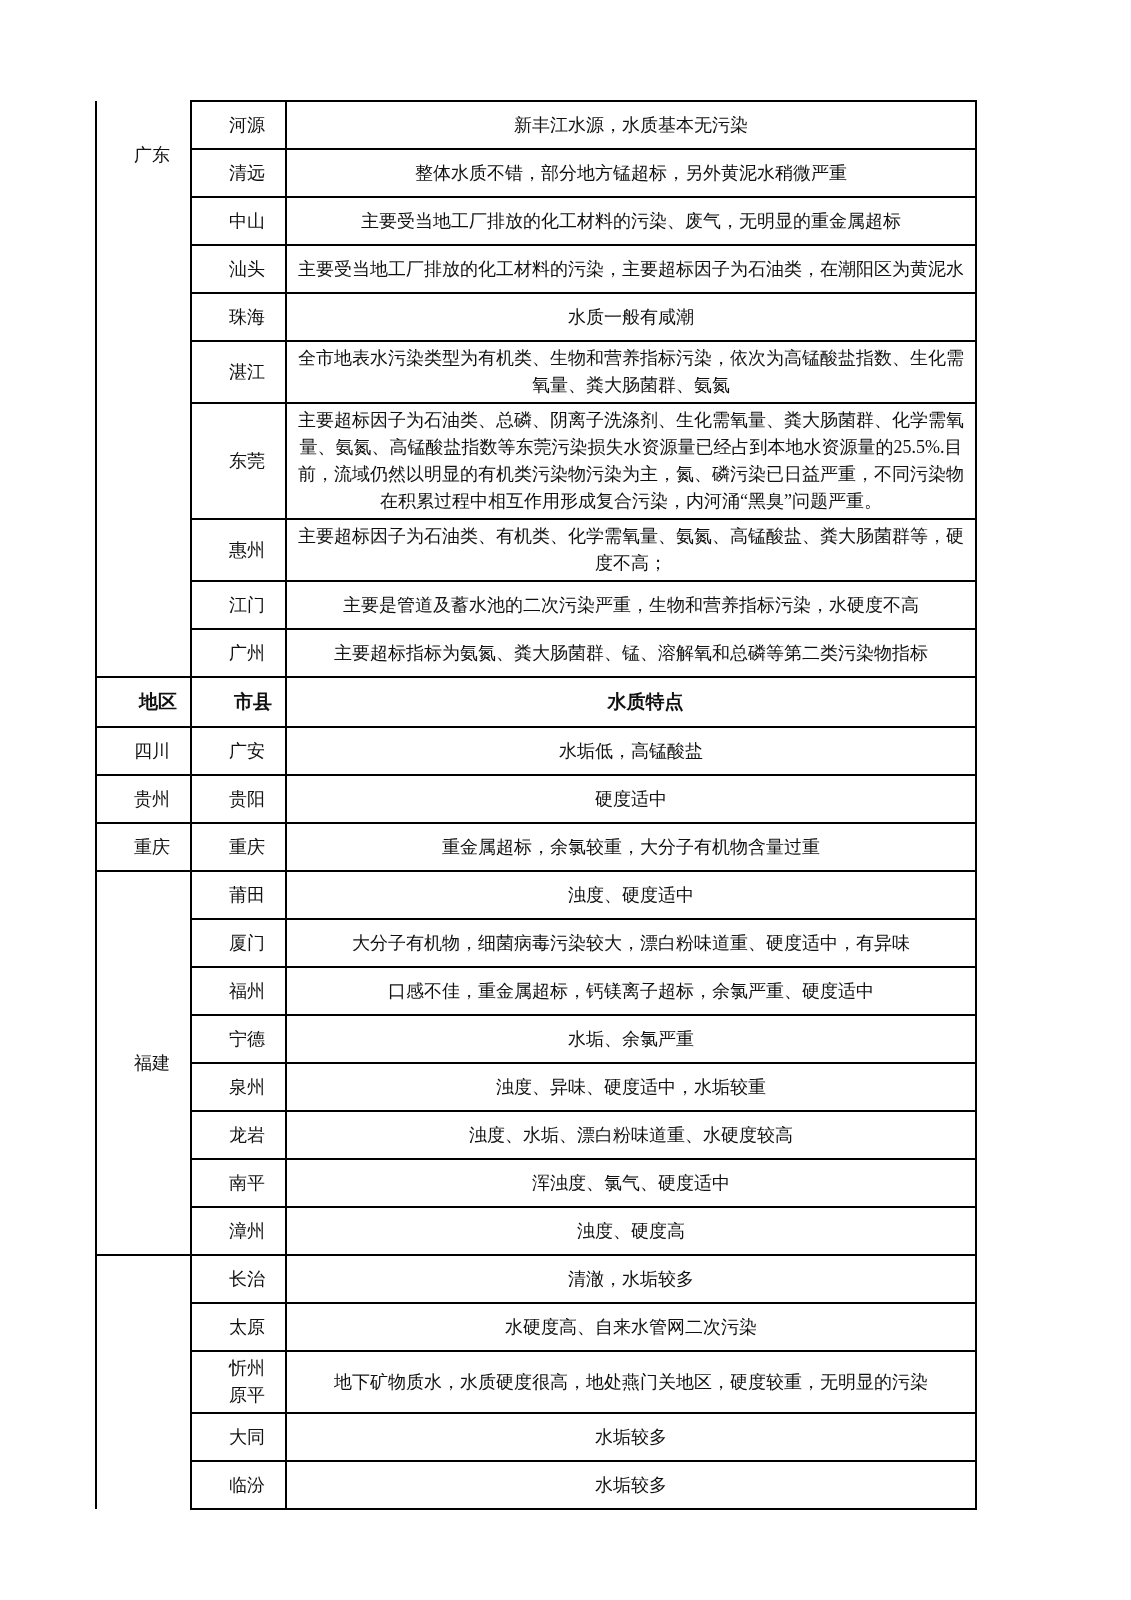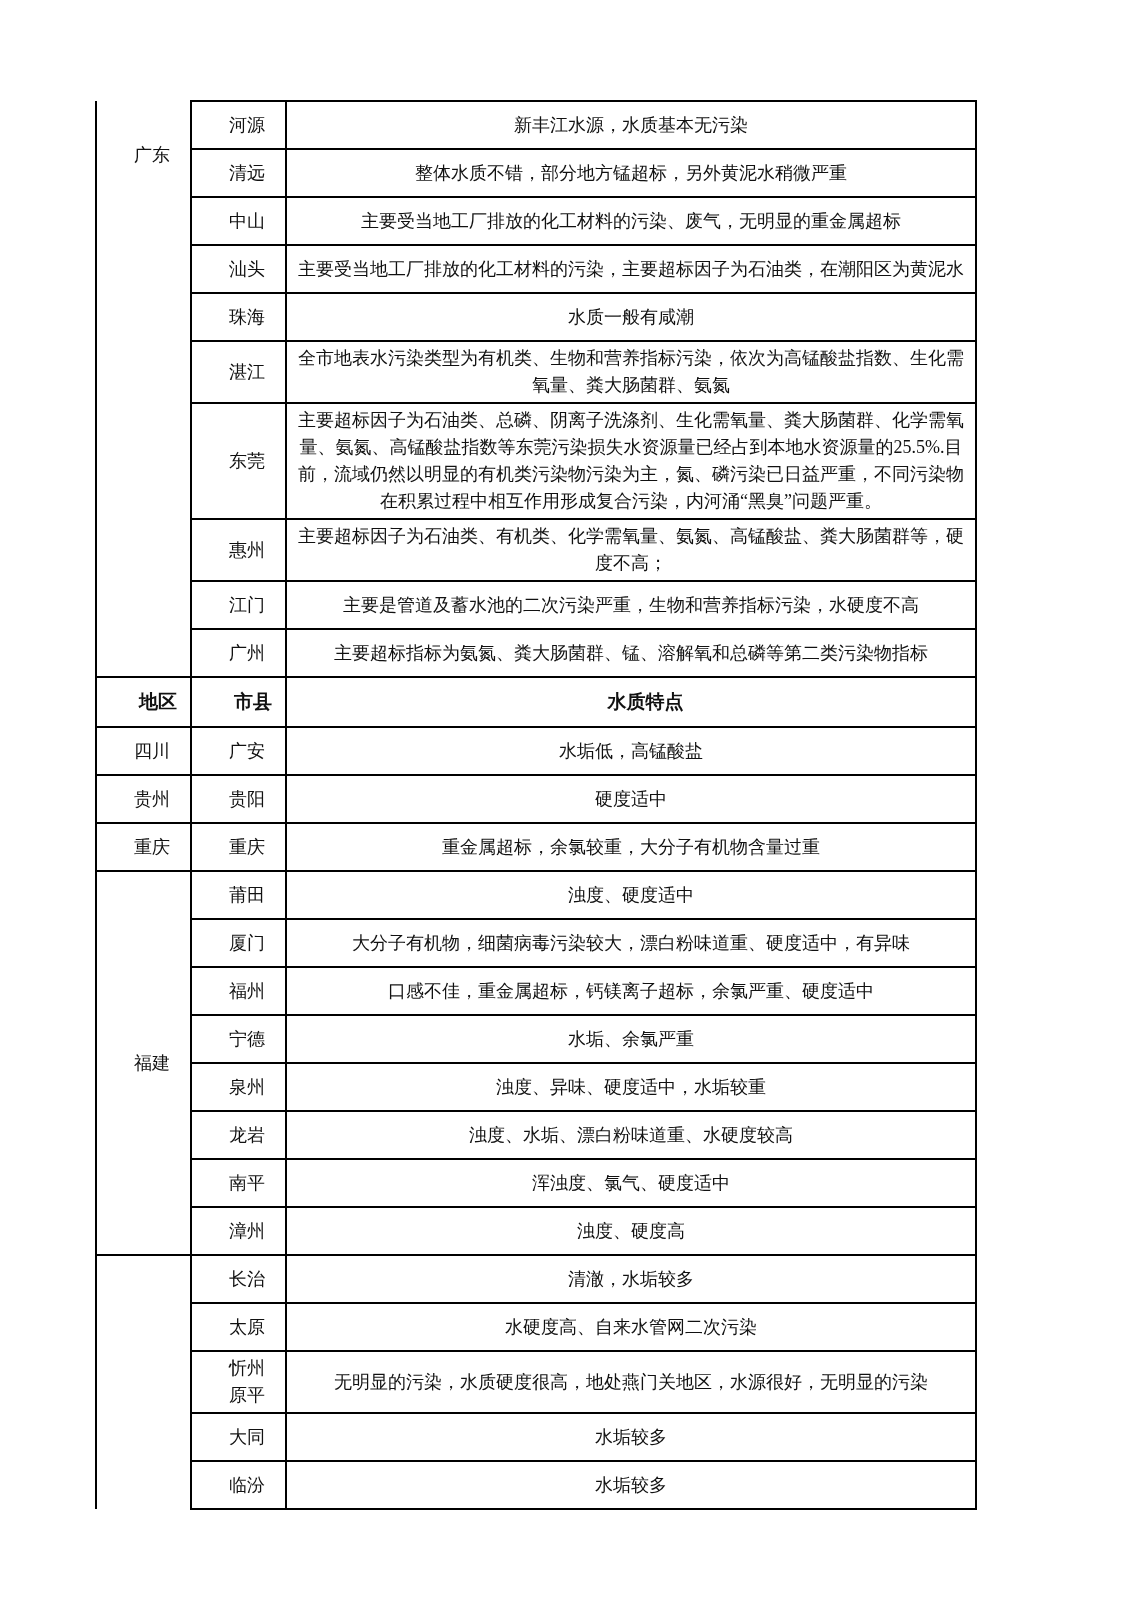--- a/index.html
+++ b/index.html
@@ -160,21 +160,21 @@
         </td>
         <td class="city-cell">长治</td>
         <td class="feature-cell">清澈，水垢较多</td>
       </tr>
       <tr>
         <td class="city-cell">太原</td>
         <td class="feature-cell">水硬度高、自来水管网二次污染</td>
       </tr>
       <tr>
         <td class="city-cell">忻州原平</td>
-        <td class="feature-cell">无明显的污染，水质硬度很高，地处燕门关地区，水源很好，无明显的污染</td>
+        <td class="feature-cell">地下矿物质水，水质硬度很高，地处燕门关地区，硬度较重，无明显的污染</td>
       </tr>
       <tr>
         <td class="city-cell">大同</td>
         <td class="feature-cell">水垢较多</td>
       </tr>
       <tr>
         <td class="city-cell">临汾</td>
         <td class="feature-cell">水垢较多</td>
       </tr>
     </tbody>

